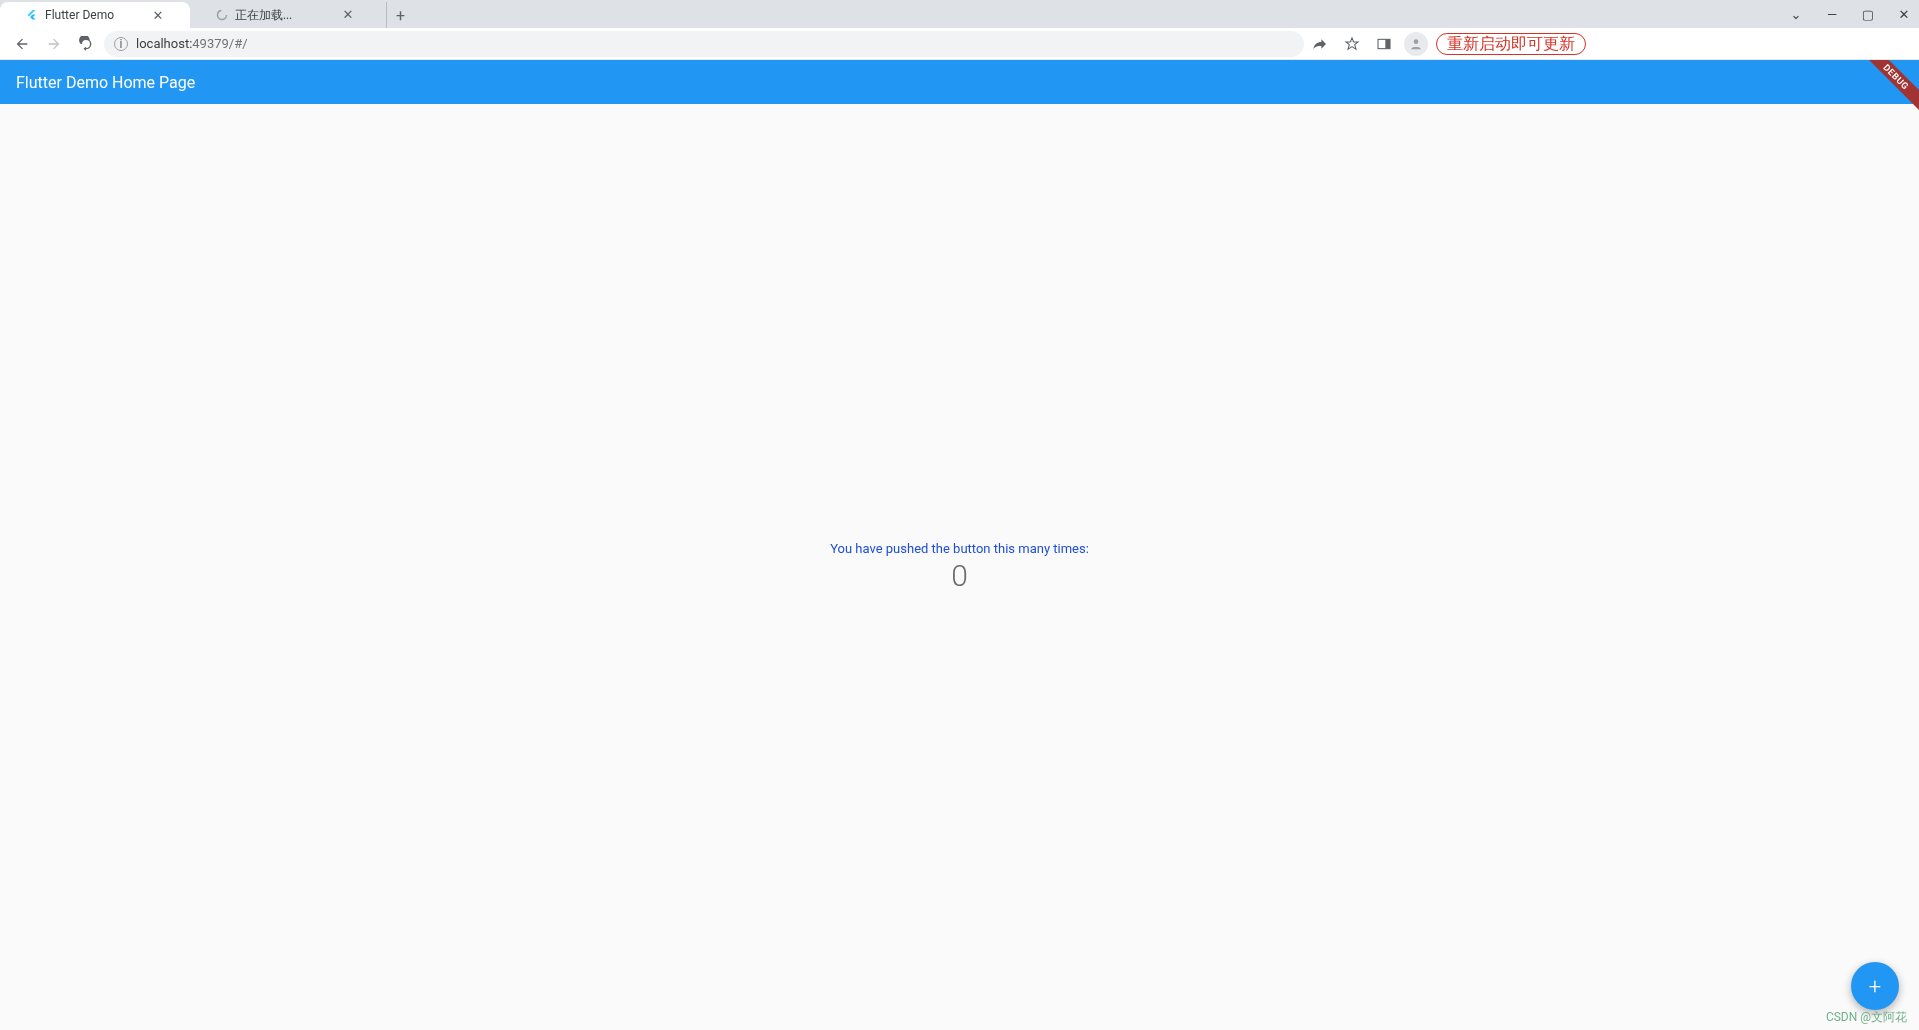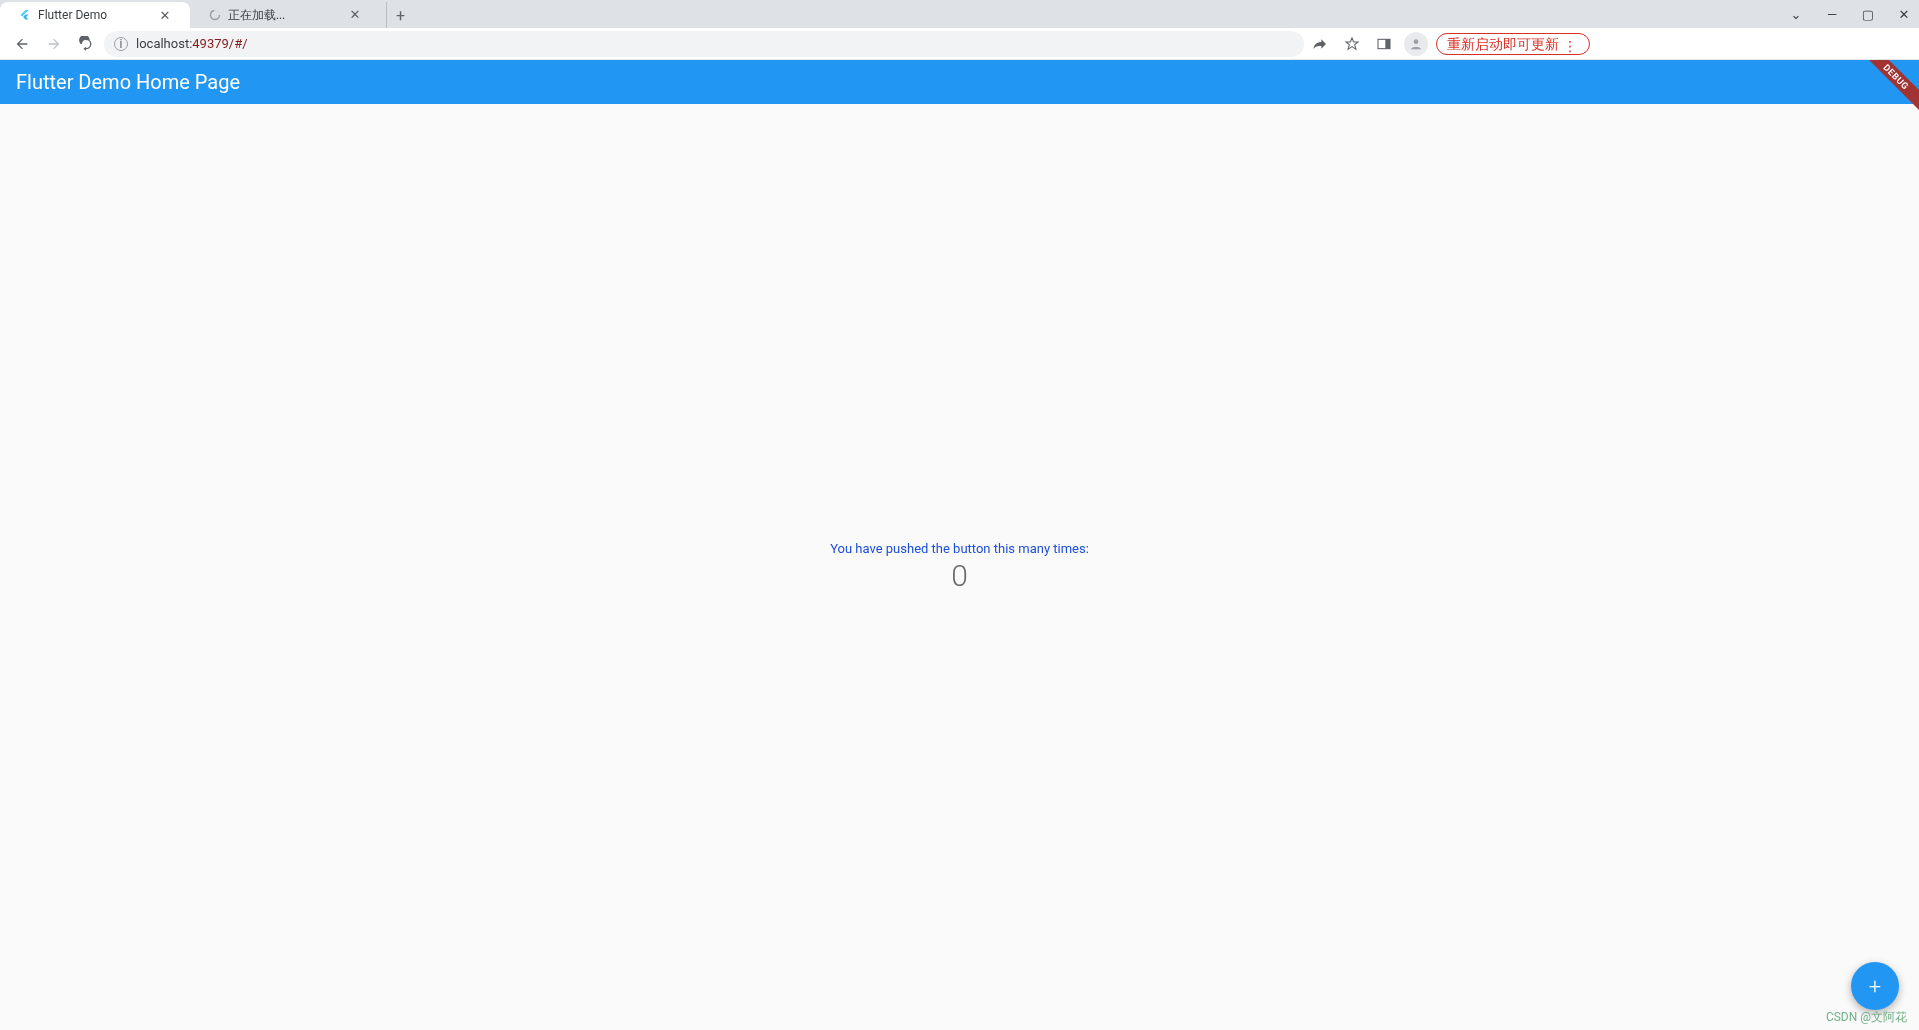--- a/index.html
+++ b/index.html
@@ -21,21 +21,21 @@
       background: #dee1e6;
       display: flex;
       align-items: flex-end;
       position: relative;
     }
     .tab {
       height: 26px;
       width: 190px;
       display: flex;
       align-items: center;
-      padding: 0 18px;
+      padding: 0 25px;
       font-size: 12px;
       color: #3c4043;
       gap: 6px;
       border-top-left-radius: 8px;
       border-top-right-radius: 8px;
       position: relative;
     }
     .tab.active { background: #fff; }
     .tab.inactive { background: transparent; font-family: Liberation Serif, serif; }
     .tab .favicon { width: 14px; height: 14px; display: inline-flex; align-items: center; justify-content: center; }
@@ -83,56 +83,56 @@
       display: flex;
       align-items: center;
       padding: 0 10px;
       gap: 8px;
       color: #5f6368;
       font-size: 13px;
       max-width: 1200px;
     }
     .omnibox .info-icon { font-size: 12px; border: 1px solid #9aa0a6; border-radius: 50%; width: 14px; height: 14px; display:inline-flex; align-items:center; justify-content:center; line-height:1; }
     .omnibox .url .host { color: #3c4043; }
-    .omnibox .url .path { color: #7f1d1d; }
+    .omnibox .url .path { color: #737373; }
     .actions-right {
       display: flex;
       align-items: center;
       gap: 8px;
     }
     .actions-right .icon {
       width: 24px; height: 24px;
       display:flex; align-items:center; justify-content:center;
       color: #5f6368;
     }
     .update-pill {
       border: 1px solid #d93025;
       color: #d93025;
       border-radius: 12px;
       height: 22px;
       padding: 0 10px;
-      font-size: 14px;
-      display: flex; align-items: flex-end; gap: 4px;
+      font-size: 16px;
+      display: flex; align-items: flex-end; gap: 4px; flex-direction: column;
     }
     .update-pill .dots { letter-spacing: 2px; }
 
     
     .viewport {
       position: relative;
       height: calc(1030px - 60px);
       background: #fafafa;
     }
     .appbar {
       height: 44px;
       background: #2196f3;
       color: #fff;
       display: flex;
       align-items: center;
       padding: 0 16px;
-      font-size: 20px;
+      font-size: 16px;
       font-weight: 400;
       position: relative;
     }
     .debug-banner {
       position: absolute;
       top: 0; right: 0;
       width: 70px; height: 70px;
       overflow: hidden;
       pointer-events: none;
     }

